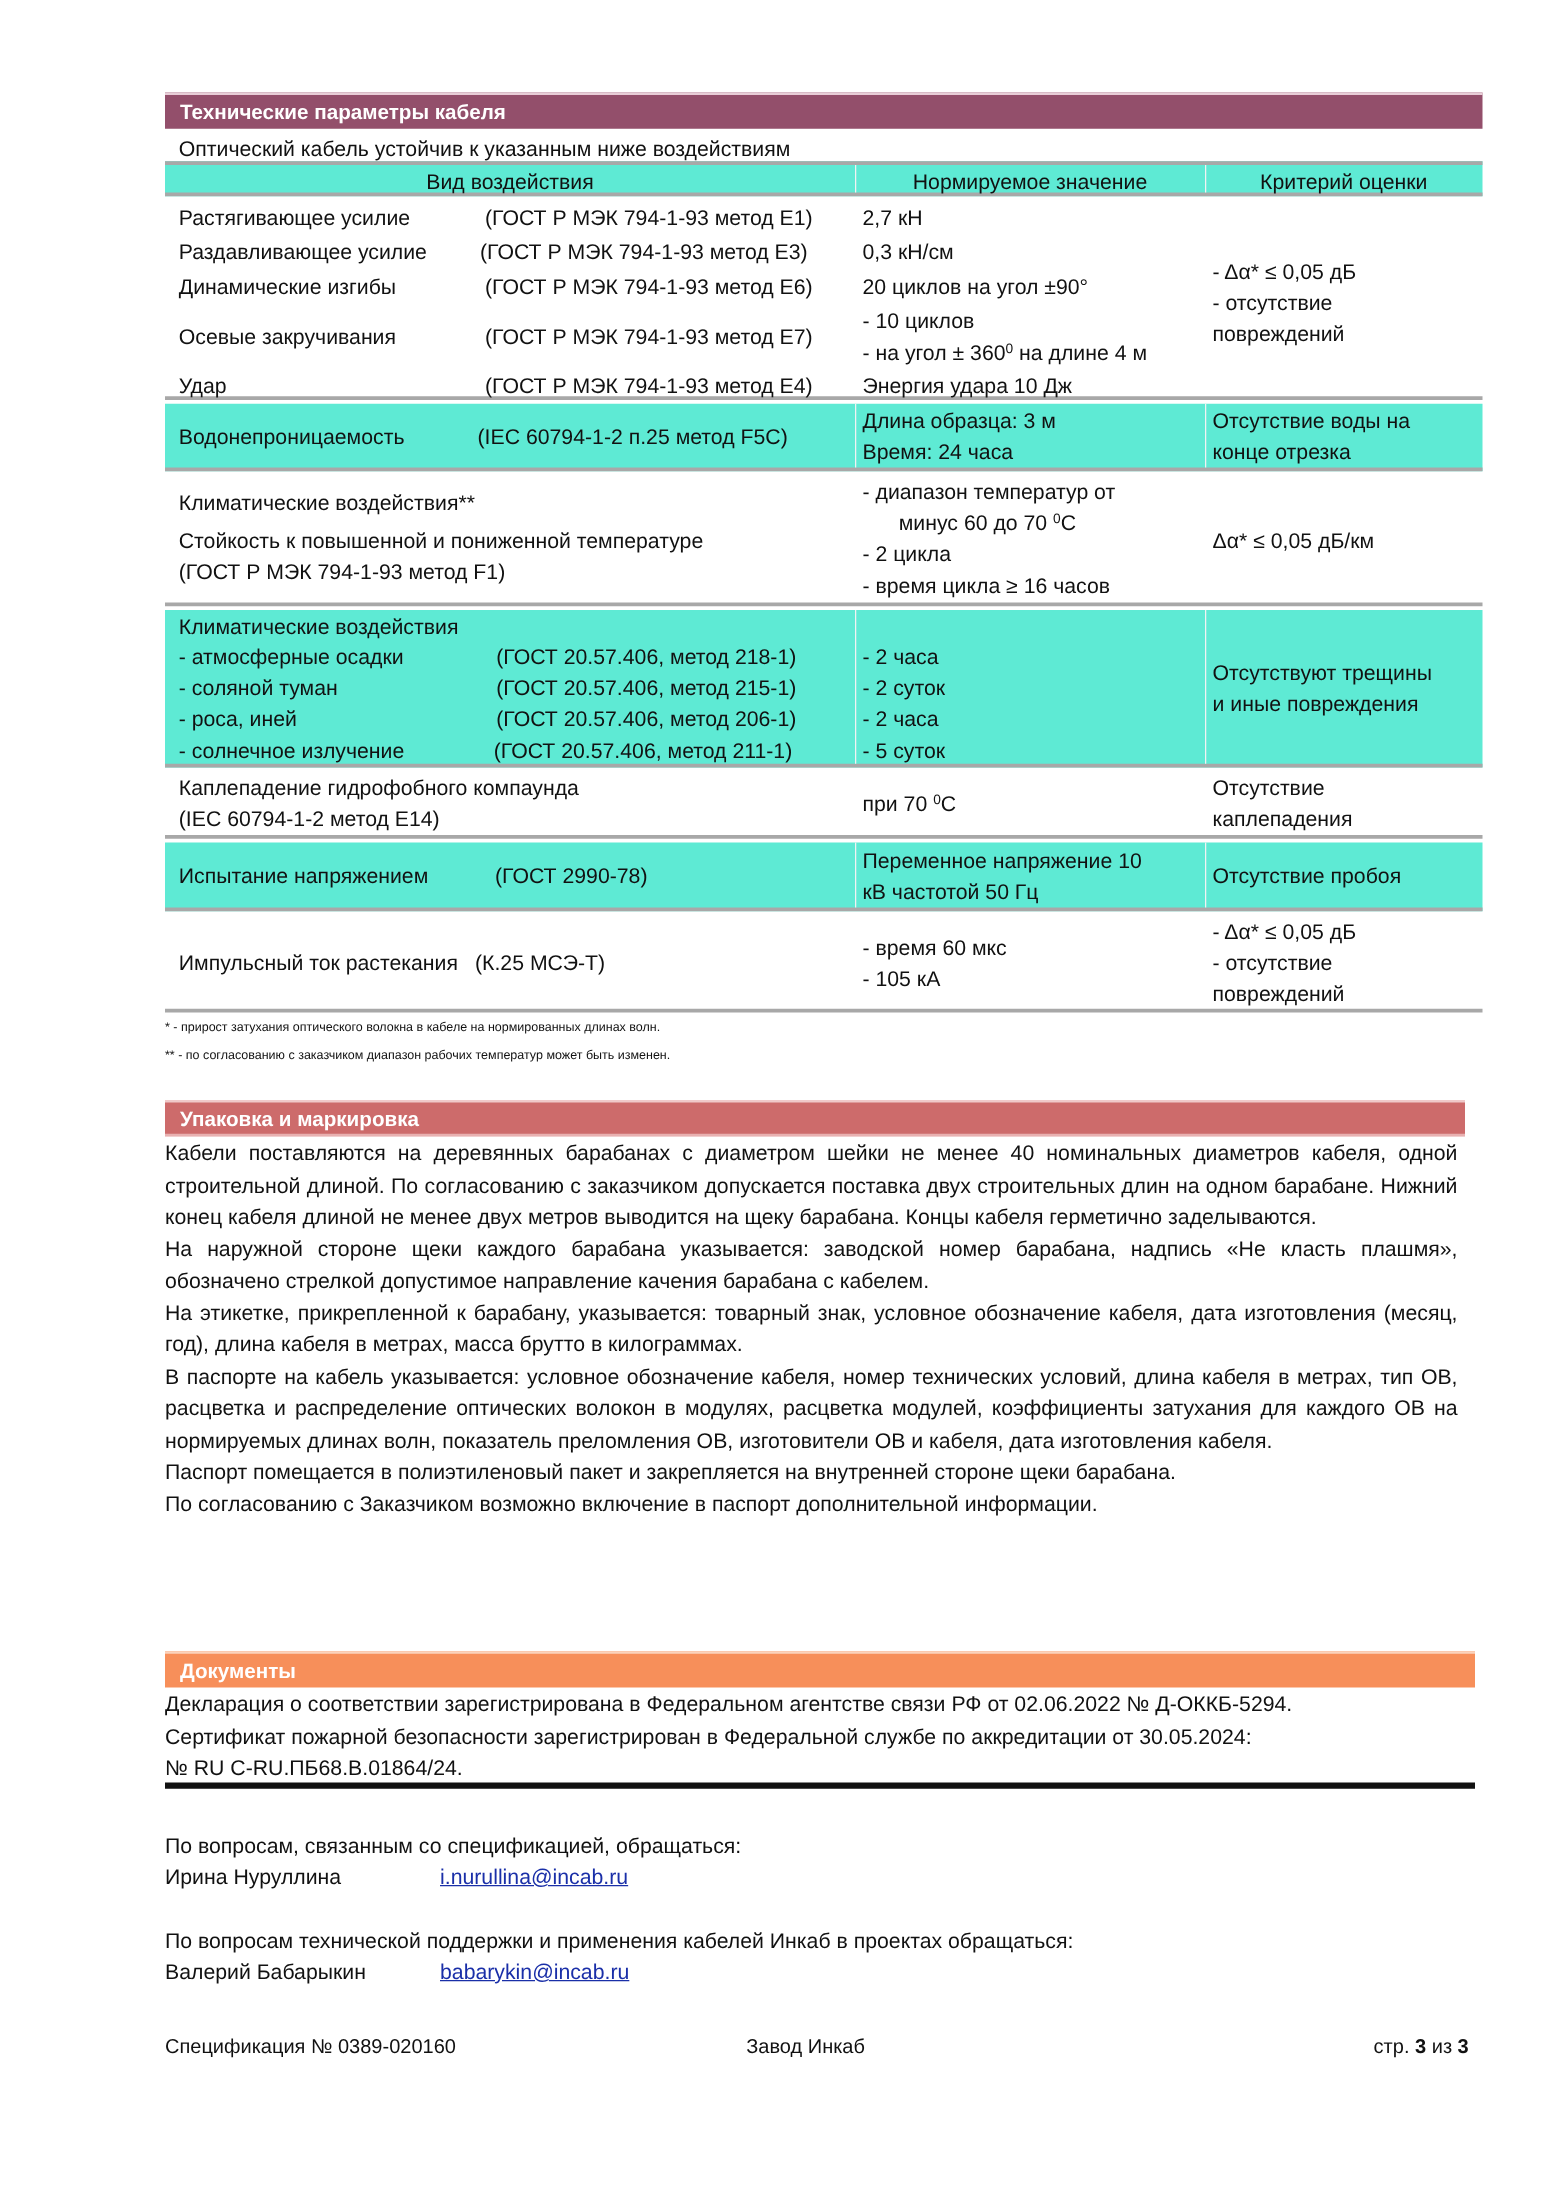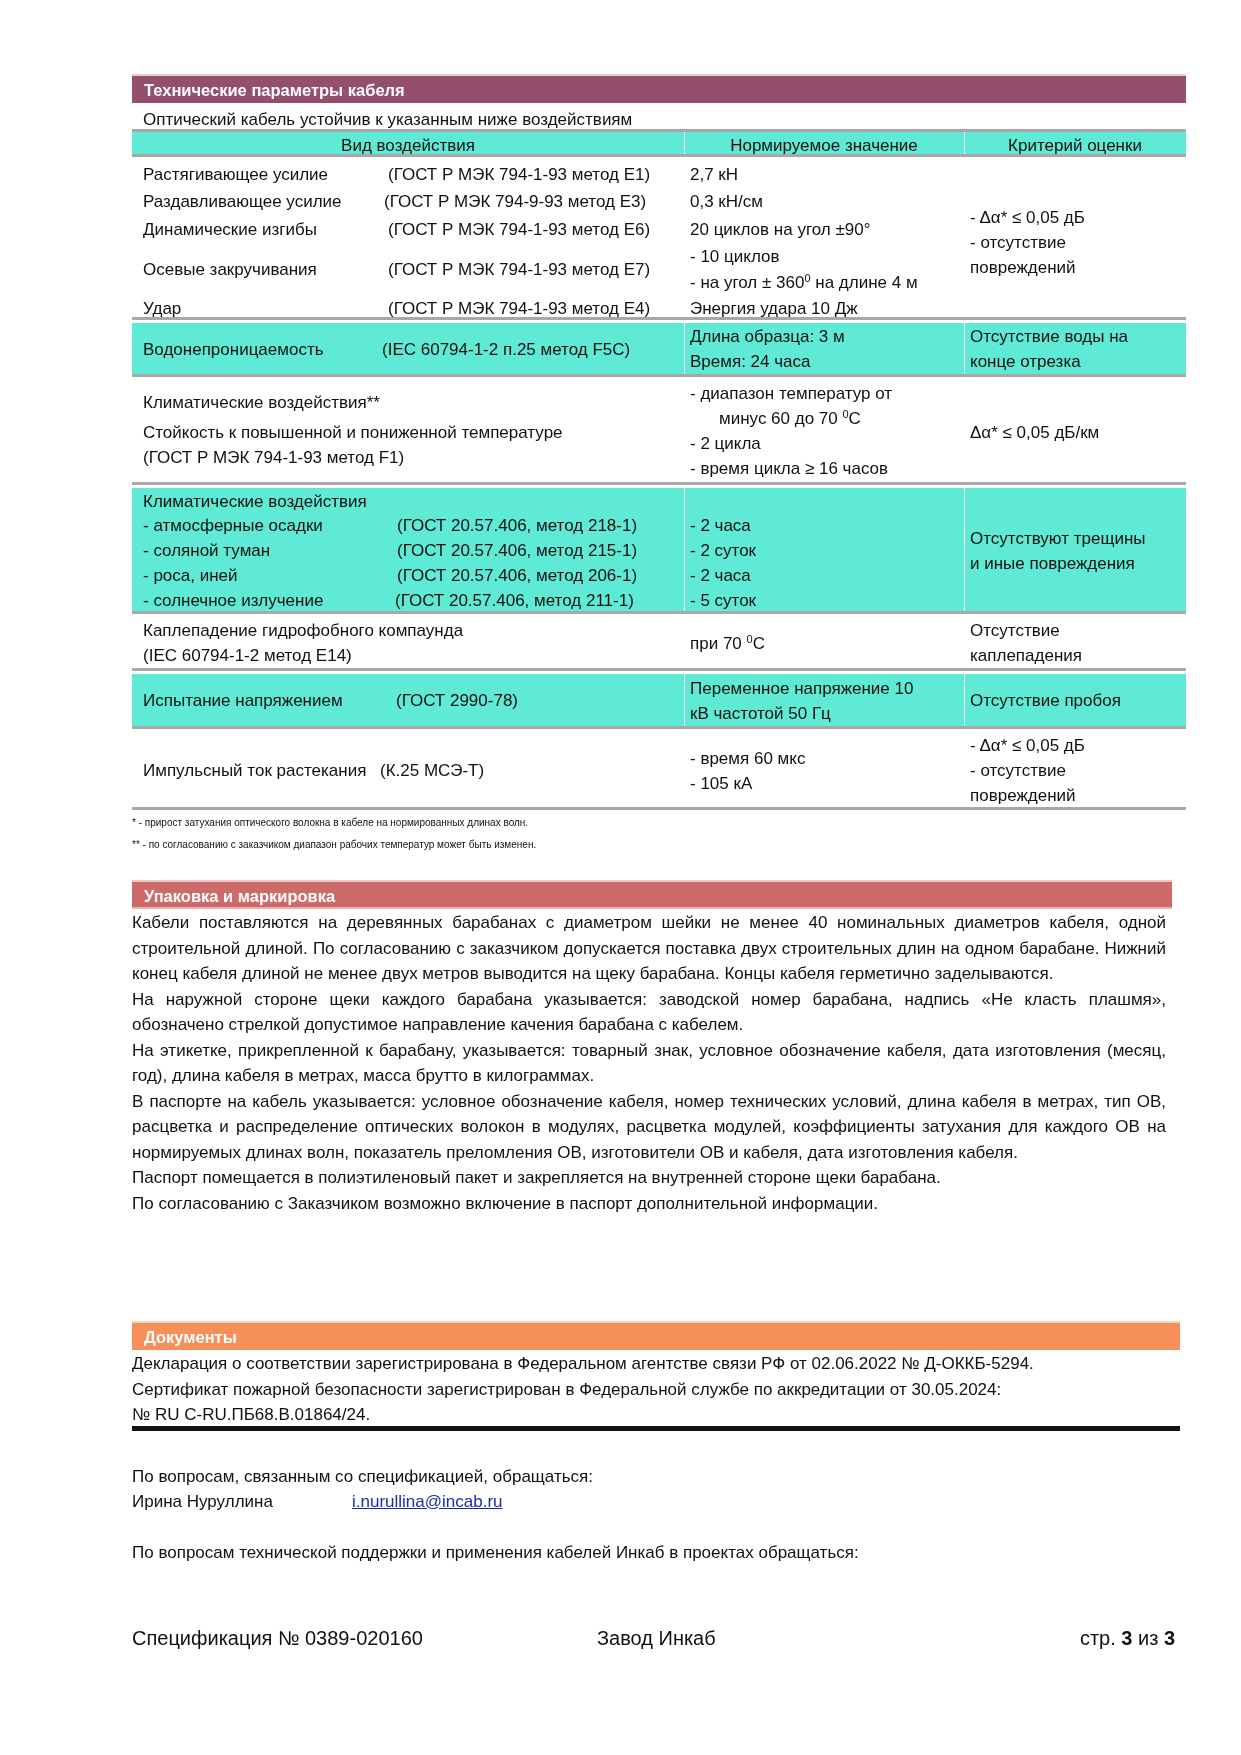--- a/index.html
+++ b/index.html
@@ -20,21 +20,21 @@
   sup { font-size: 11px; vertical-align: 6px; line-height: 0; }
 
   .footnote { position: absolute; left: 132px; font-size: 10px; line-height: 22px; }
   .para { position: absolute; left: 132px; width: 1034px; font-size: 17px; line-height: 25.5px; text-align: justify; }
   .para p { margin: 0; }
   .para p.left { text-align: left; }
   .thick-rule { position: absolute; left: 132px; top: 1426px; width: 1048px; height: 5px; background: #111; }
   .contact { position: absolute; left: 132px; font-size: 17px; line-height: 25px; }
   .contact .name { display: inline-block; width: 220px; }
   .contact a { color: #1a2fa8; text-decoration: underline; }
-  .footer { position: absolute; top: 1627px; font-size: 20px; line-height: 22px; }
+  .footer { position: absolute; top: 1627px; font-size: 16px; line-height: 22px; }
 </style>
 </head>
 <body>
 
 <div class="sec-head tech">Технические параметры кабеля</div>
 <div class="intro">Оптический кабель устойчив к указанным ниже воздействиям</div>
 
 <div class="row gray" style="top:129px;height:28px;border-top:3px solid #a8a8a8;">
   <div class="vline" style="left:552px;"></div>
     <div class="vline" style="left:832px;"></div>
@@ -42,21 +42,21 @@
   <div class="cell" style="left:552px;width:280px;text-align:center;top:1px;">Нормируемое значение</div>
   <div class="cell" style="left:832px;width:222px;text-align:center;top:1px;">Критерий оценки</div>
 </div>
 
 <div class="row" style="top:160px;height:160px;">
   <div class="cell c1" style="top:2px;">Растягивающее усилие</div>
   <div class="cell c1b" style="top:2px;">(ГОСТ Р МЭК 794-1-93 метод Е1)</div>
   <div class="cell c2" style="top:2px;">2,7 кН</div>
 
   <div class="cell c1" style="top:29px;">Раздавливающее усилие</div>
-  <div class="cell c1b" style="top:29px;left:252px;">(ГОСТ Р МЭК 794-9-93 метод Е3)</div>
+  <div class="cell c1b" style="top:29px;left:252px;">(ГОСТ Р МЭК 794-1-93 метод Е3)</div>
   <div class="cell c2" style="top:29px;">0,3 кН/см</div>
 
   <div class="cell c1" style="top:57px;">Динамические изгибы</div>
   <div class="cell c1b" style="top:57px;">(ГОСТ Р МЭК 794-1-93 метод Е6)</div>
   <div class="cell c2" style="top:57px;">20 циклов на угол ±90°</div>
 
   <div class="cell c1" style="top:97px;">Осевые закручивания</div>
   <div class="cell c1b" style="top:97px;">(ГОСТ Р МЭК 794-1-93 метод Е7)</div>
   <div class="cell c2" style="top:84px;">- 10 циклов</div>
   <div class="cell c2" style="top:110px;">
@@ -173,19 +173,22 @@
 <div class="thick-rule"></div>
 
 <div class="contact" style="top:1464px;">
   <div>По вопросам, связанным со спецификацией, обращаться:</div>
   <div>
     <span class="name">Ирина Нуруллина</span><a>i.nurullina@incab.ru</a>
   </div>
 </div>
 <div class="contact" style="top:1540px;">
   <div>По вопросам технической поддержки и применения кабелей Инкаб в проектах обращаться:</div>
+  <div>
+    <span class="name">Валерий Бабарыкин</span><a>babarykin@incab.ru</a>
+  </div>
 </div>
 
 <div class="footer" style="left:132px;">Спецификация № 0389-020160</div>
 <div class="footer" style="left:597px;">Завод Инкаб</div>
 <div class="footer" style="right:66px;">
   <span style="white-space: pre;">стр. </span><b>3</b><span style="white-space: pre;"> из </span><b>3</b>
 </div>
 
 </body></html>

